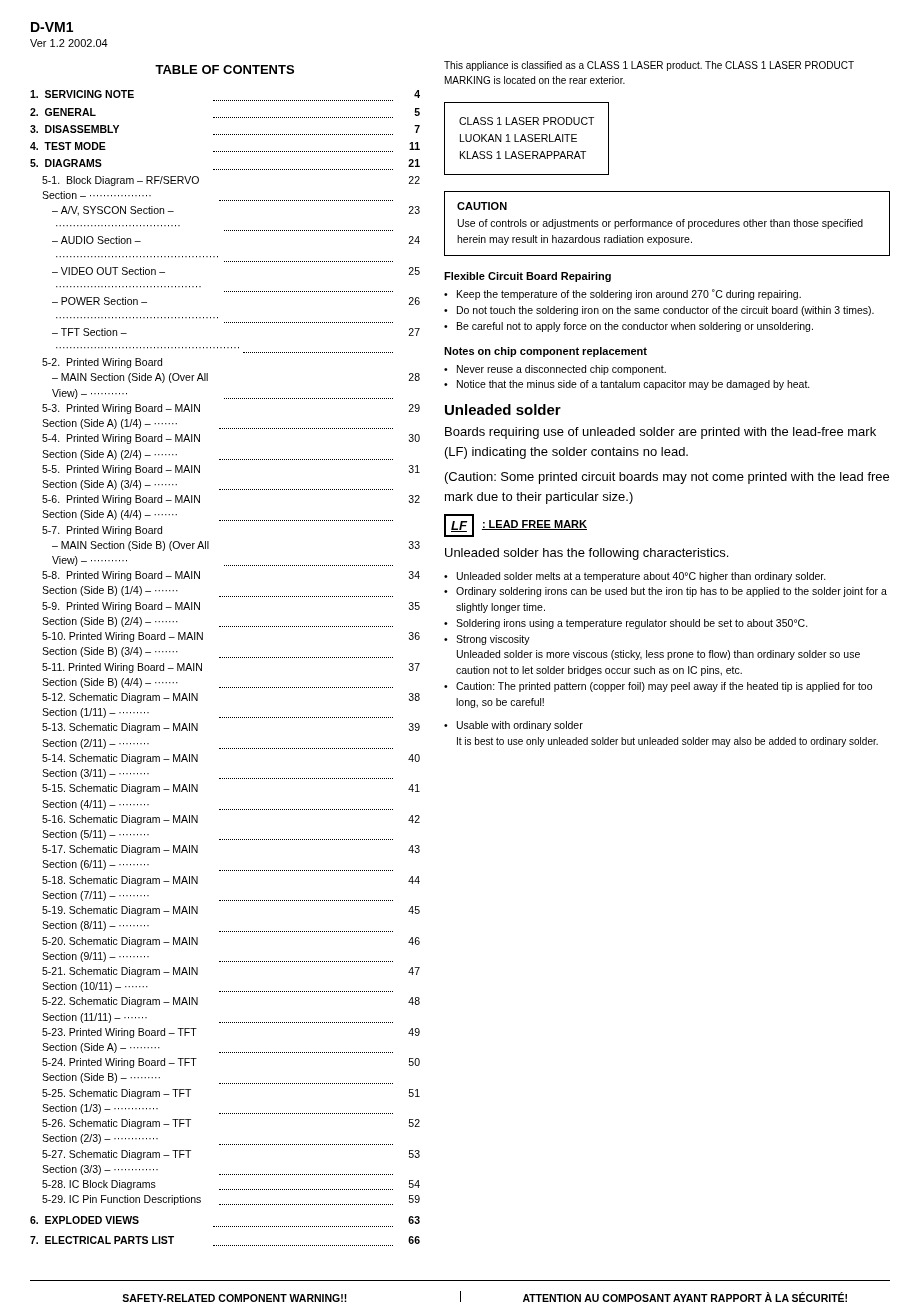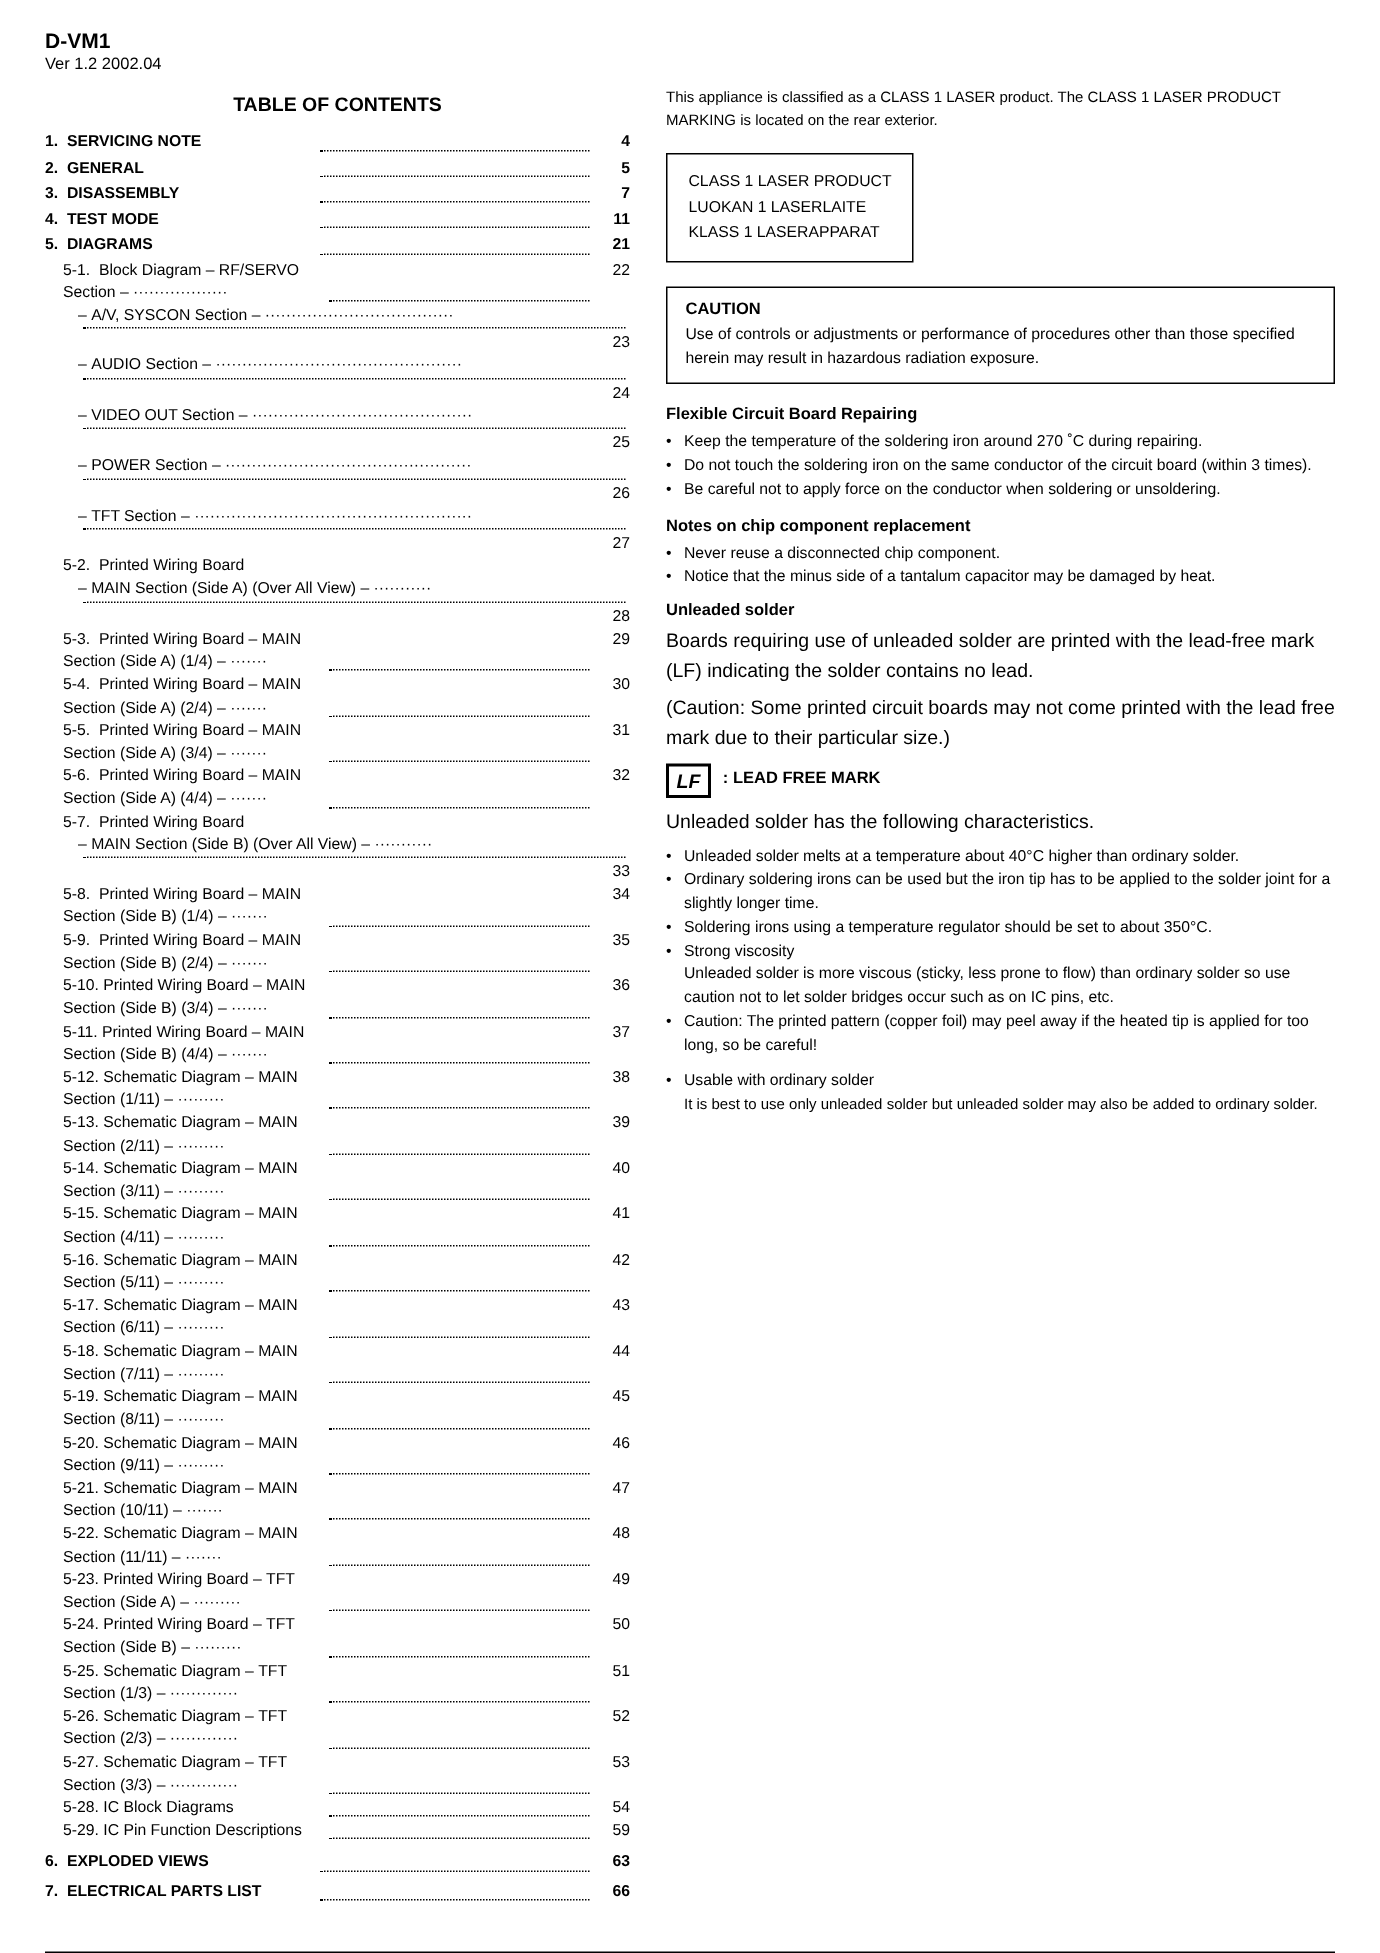--- a/index.html
+++ b/index.html
@@ -63,21 +63,20 @@
       line-height: 1.45;
       padding-left: 0;
     }
     .toc-item .label { flex: 1; }
     .toc-item .page-num { min-width: 24px; text-align: right; }
     .toc-sub {
       padding-left: 12px;
     }
     .toc-sub2 {
       padding-left: 22px;
-      flex-direction: column;
     }
     .dots {
       border-bottom: 1px dotted #000;
       flex: 1;
       margin: 0 3px 2px 3px;
       min-width: 10px;
     }
 
     
     .intro-text {
@@ -127,35 +126,36 @@
       position: relative;
     }
     .bullet-list li::before {
       content: "•";
       position: absolute;
       left: 0;
     }
 
     .unleaded-heading {
       font-weight: bold;
-      font-size: 11px;
+      font-size: 15px;
       margin-bottom: 4px;
       margin-top: 6px;
     }
     .unleaded-text {
       font-size: 13px;
       line-height: 1.5;
       margin-bottom: 6px;
     }
 
     .lead-free-mark {
       display: flex;
       align-items: flex-start;
       margin: 8px 0 6px 0;
       gap: 8px;
+      text-decoration: underline;
     }
     .lf-icon {
       border: 2px solid #000;
       font-weight: bold;
       font-size: 13px;
       padding: 2px 5px;
       flex-shrink: 0;
       font-style: italic;
     }
 

